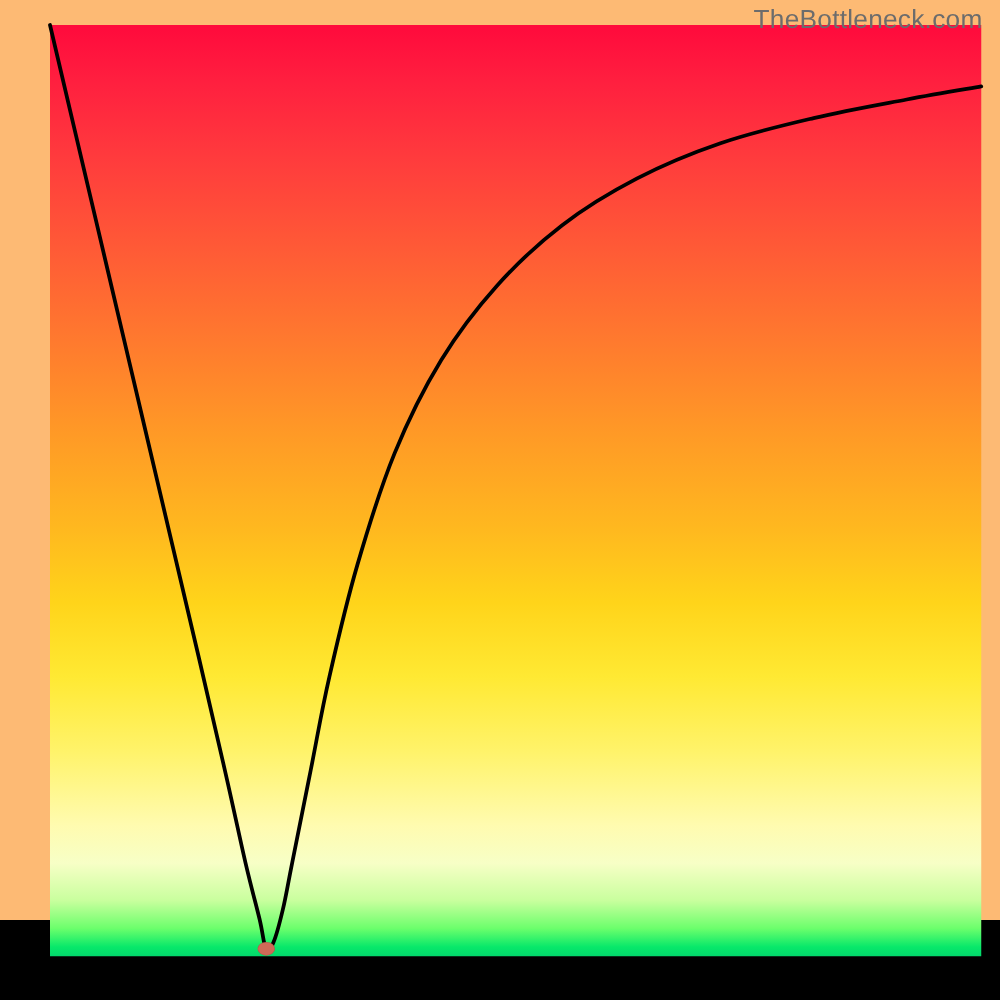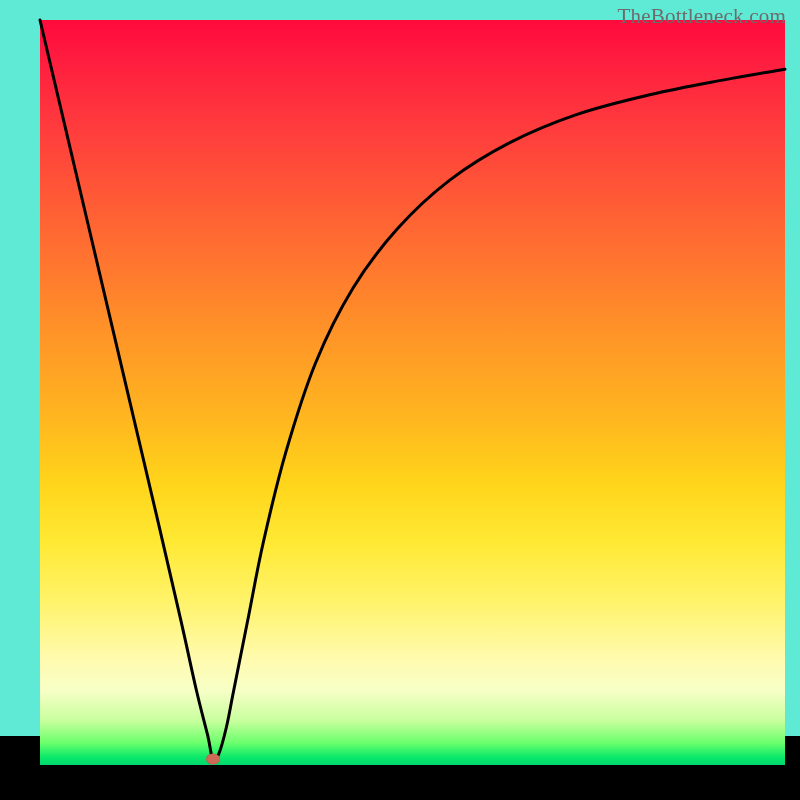--- a/index.html
+++ b/index.html
@@ -8,22 +8,21 @@
     width: 800px;
     height: 800px;
     overflow: hidden;
     background: #000;
     font-family: Arial, Helvetica, sans-serif;
   }
   .frame {
     position: relative;
     width: 800px;
     height: 736px;
-    background: #5eead4;
-    font-family: Liberation Serif, serif;
+    background: #fdba74;
   }
   .plot-area {
     position: absolute;
     left: 40px;
     top: 20px;
     width: 745px;
     height: 745px;
     
     background: linear-gradient(to bottom,
       #ff0a3c 0%,

